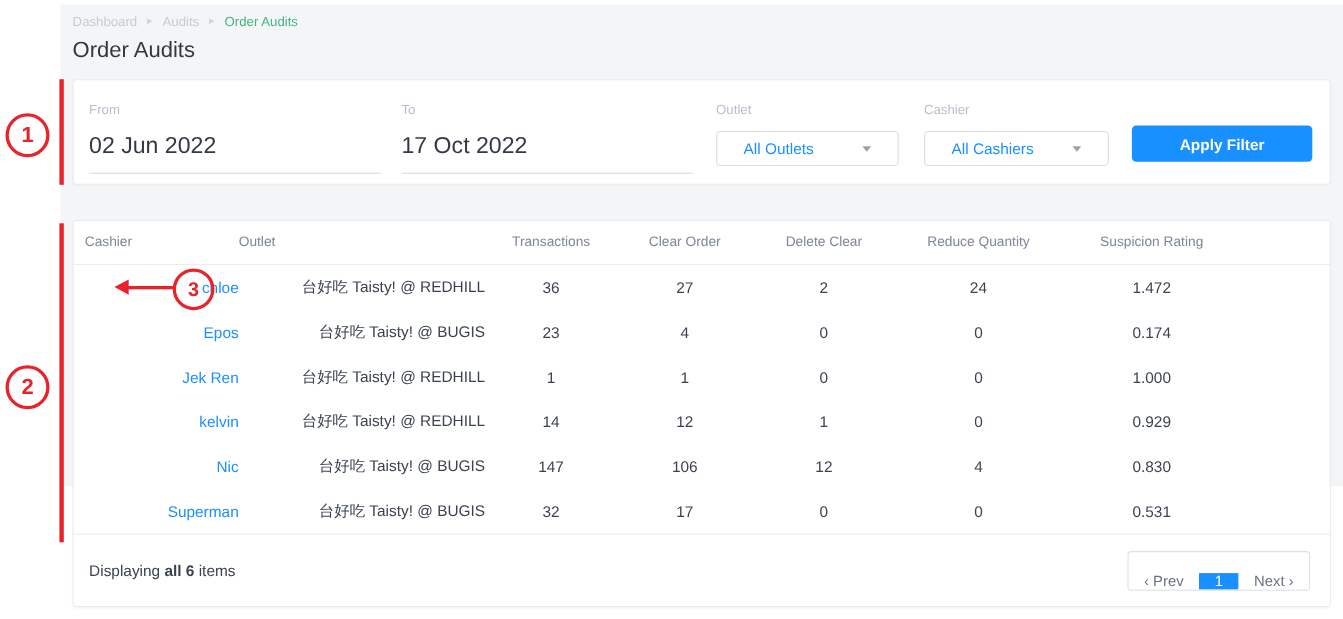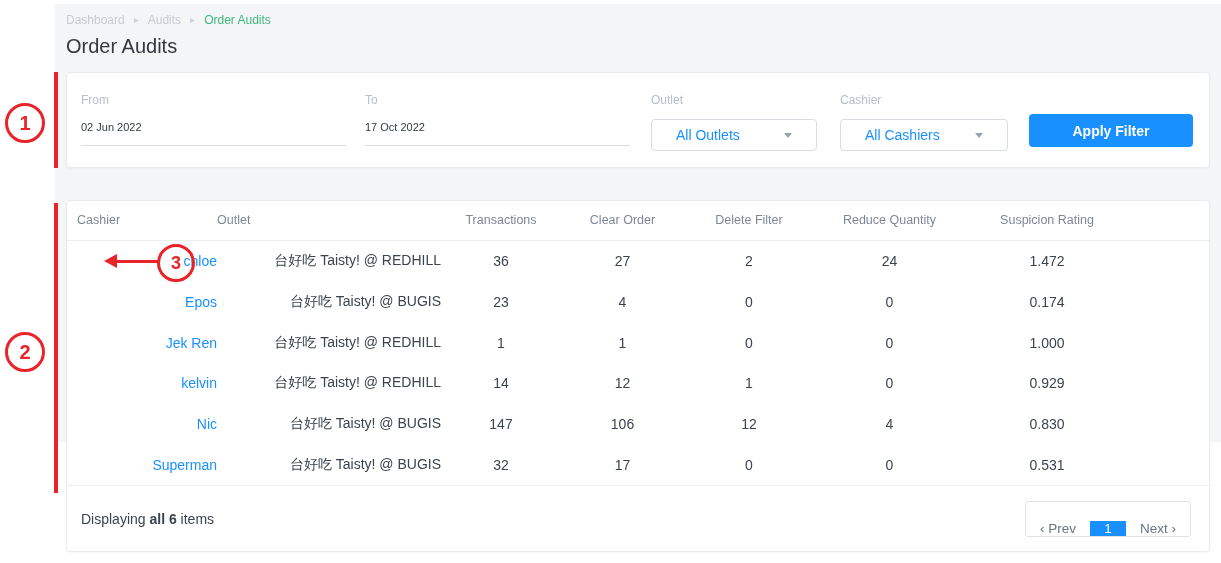--- a/index.html
+++ b/index.html
@@ -15,21 +15,21 @@
   .crumb-sep { color:#ced3da; font-size:10px; line-height:1; }
   .page-title { position:absolute; left:0; top:35px; font-size:20px; color:#33383f; font-weight:400; }
 
   
   .card { background:#ffffff; border:1px solid #e9ebef; border-radius:4px; box-shadow:0 1px 2px rgba(0,0,0,0.03); }
   .filter-card { position:absolute; left:0; top:72px; width:1144px; height:96px; }
   .f-label { font-size:12px; color:#b7bec9; }
   .f-field { position:absolute; top:20px; }
   .f-from { left:14px; width:265px; }
   .f-to   { left:298px; width:265px; }
-  .f-value { margin-top:14px; font-size:11px; color:#333a45; border-bottom:1px solid #d9dce1; padding-bottom:12px; width:100%; background:transparent; border-top:none; border-left:none; border-right:none; font-family:"Liberation Sans", sans-serif; }
+  .f-value { margin-top:14px; font-size:21px; color:#333a45; border-bottom:1px solid #d9dce1; padding-bottom:12px; width:100%; background:transparent; border-top:none; border-left:none; border-right:none; font-family:"Liberation Sans", sans-serif; }
   .f-outlet  { left:584px; width:166px; }
   .f-cashier { left:773px; width:168px; }
   .f-select { margin-top:12px; height:32px; border:1px solid #d8dde3; border-radius:4px; background:#fff; display:flex; align-items:center; justify-content:space-between; padding:0 24px; cursor:pointer; }
   .f-select-value { font-size:14px; color:#1890ff; }
   .chevron-down { width:0; height:0; border-left:4px solid transparent; border-right:4px solid transparent; border-top:5px solid #9aa2ae; }
   .apply-btn { position:absolute; left:962px; top:41px; width:164px; height:33px; background:#1890ff; border:none; border-radius:4px; color:#ffffff; font-size:14px; font-weight:700; cursor:pointer; font-family:"Liberation Sans", sans-serif; }
 
   
   .table-card { position:absolute; left:0; top:200px; width:1144px; height:352px; display:flex; flex-direction:column; }
   .tgrid { display:grid; grid-template-columns:140px 1fr 120px 123px 130px 151px 164px; padding:0 80px 0 10px; align-items:center; }
@@ -101,21 +101,21 @@
       </div>
       <button class="apply-btn">Apply Filter</button>
     </div>
 
     <div class="card table-card">
       <div class="tgrid thead">
         <div class="th">Cashier</div>
         <div class="th">Outlet</div>
         <div class="th num">Transactions</div>
         <div class="th num">Clear Order</div>
-        <div class="th num">Delete Filter</div>
+        <div class="th num">Delete Clear</div>
         <div class="th num">Reduce Quantity</div>
         <div class="th num">Suspicion Rating</div>
       </div>
 
       <div class="tgrid trow">
         <div class="td link">chloe</div>
         <div class="td">台好吃 Taisty! @ REDHILL</div>
         <div class="td num">36</div>
         <div class="td num">27</div>
         <div class="td num">2</div>

